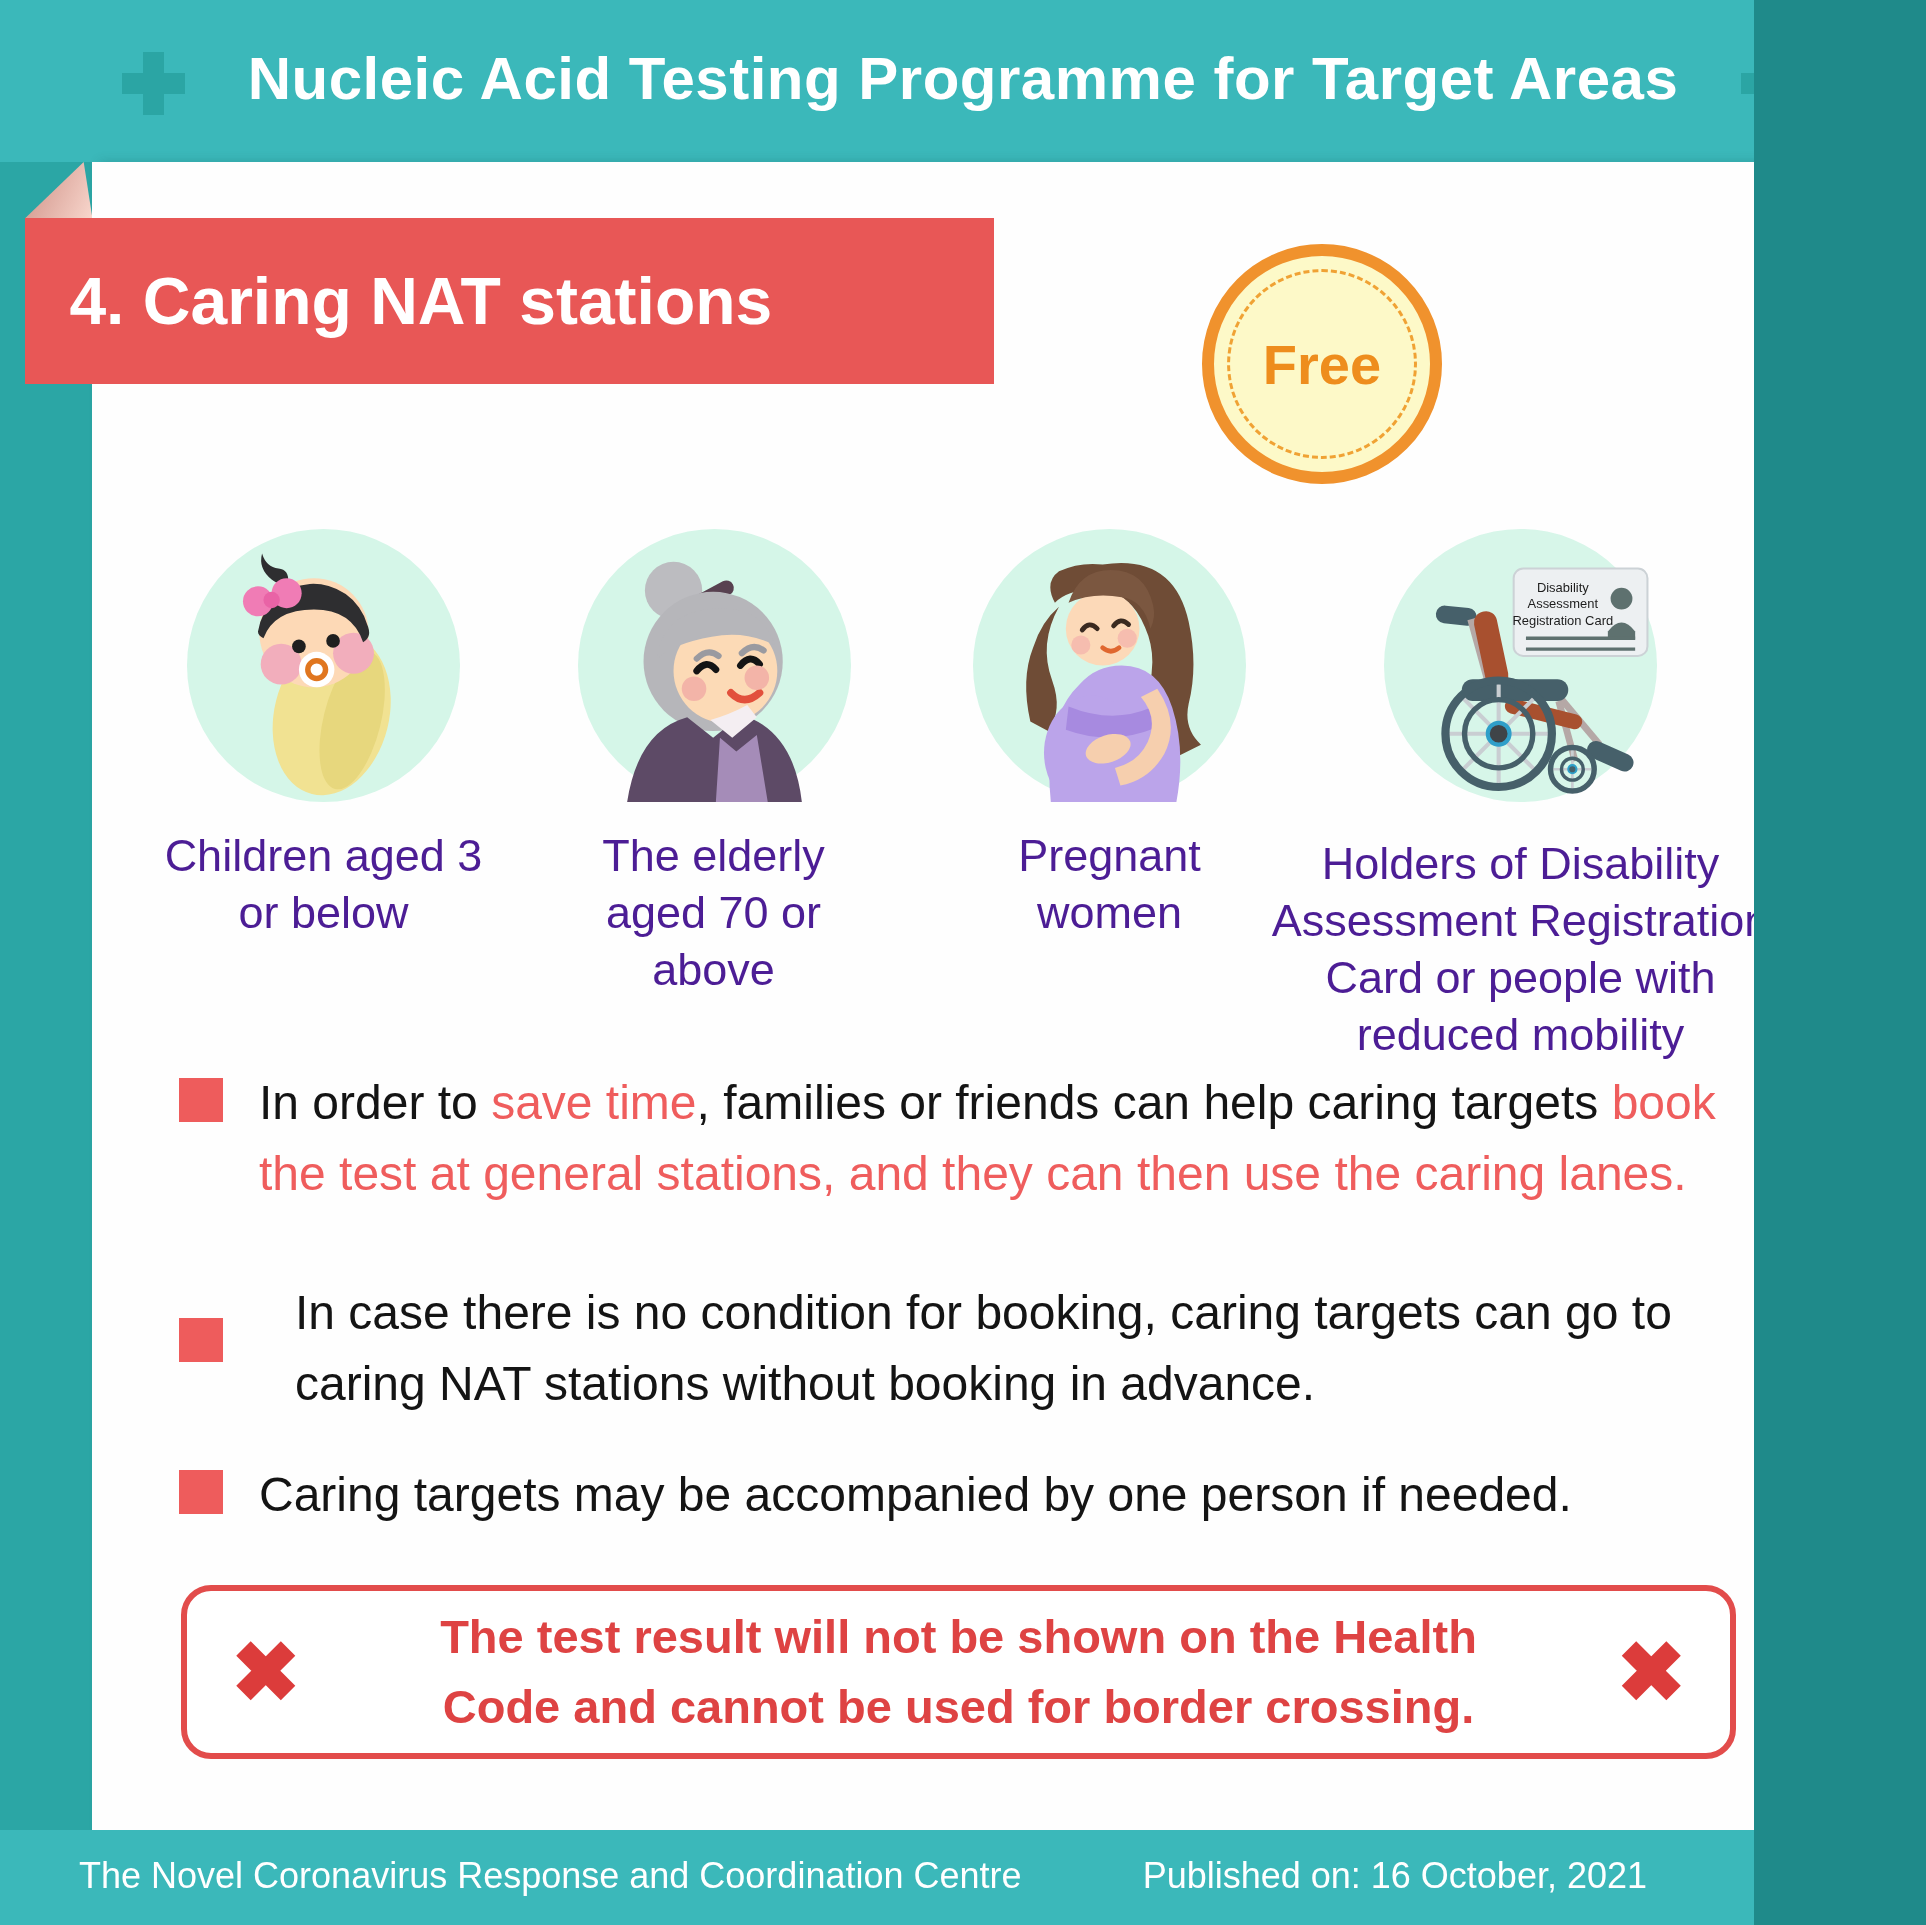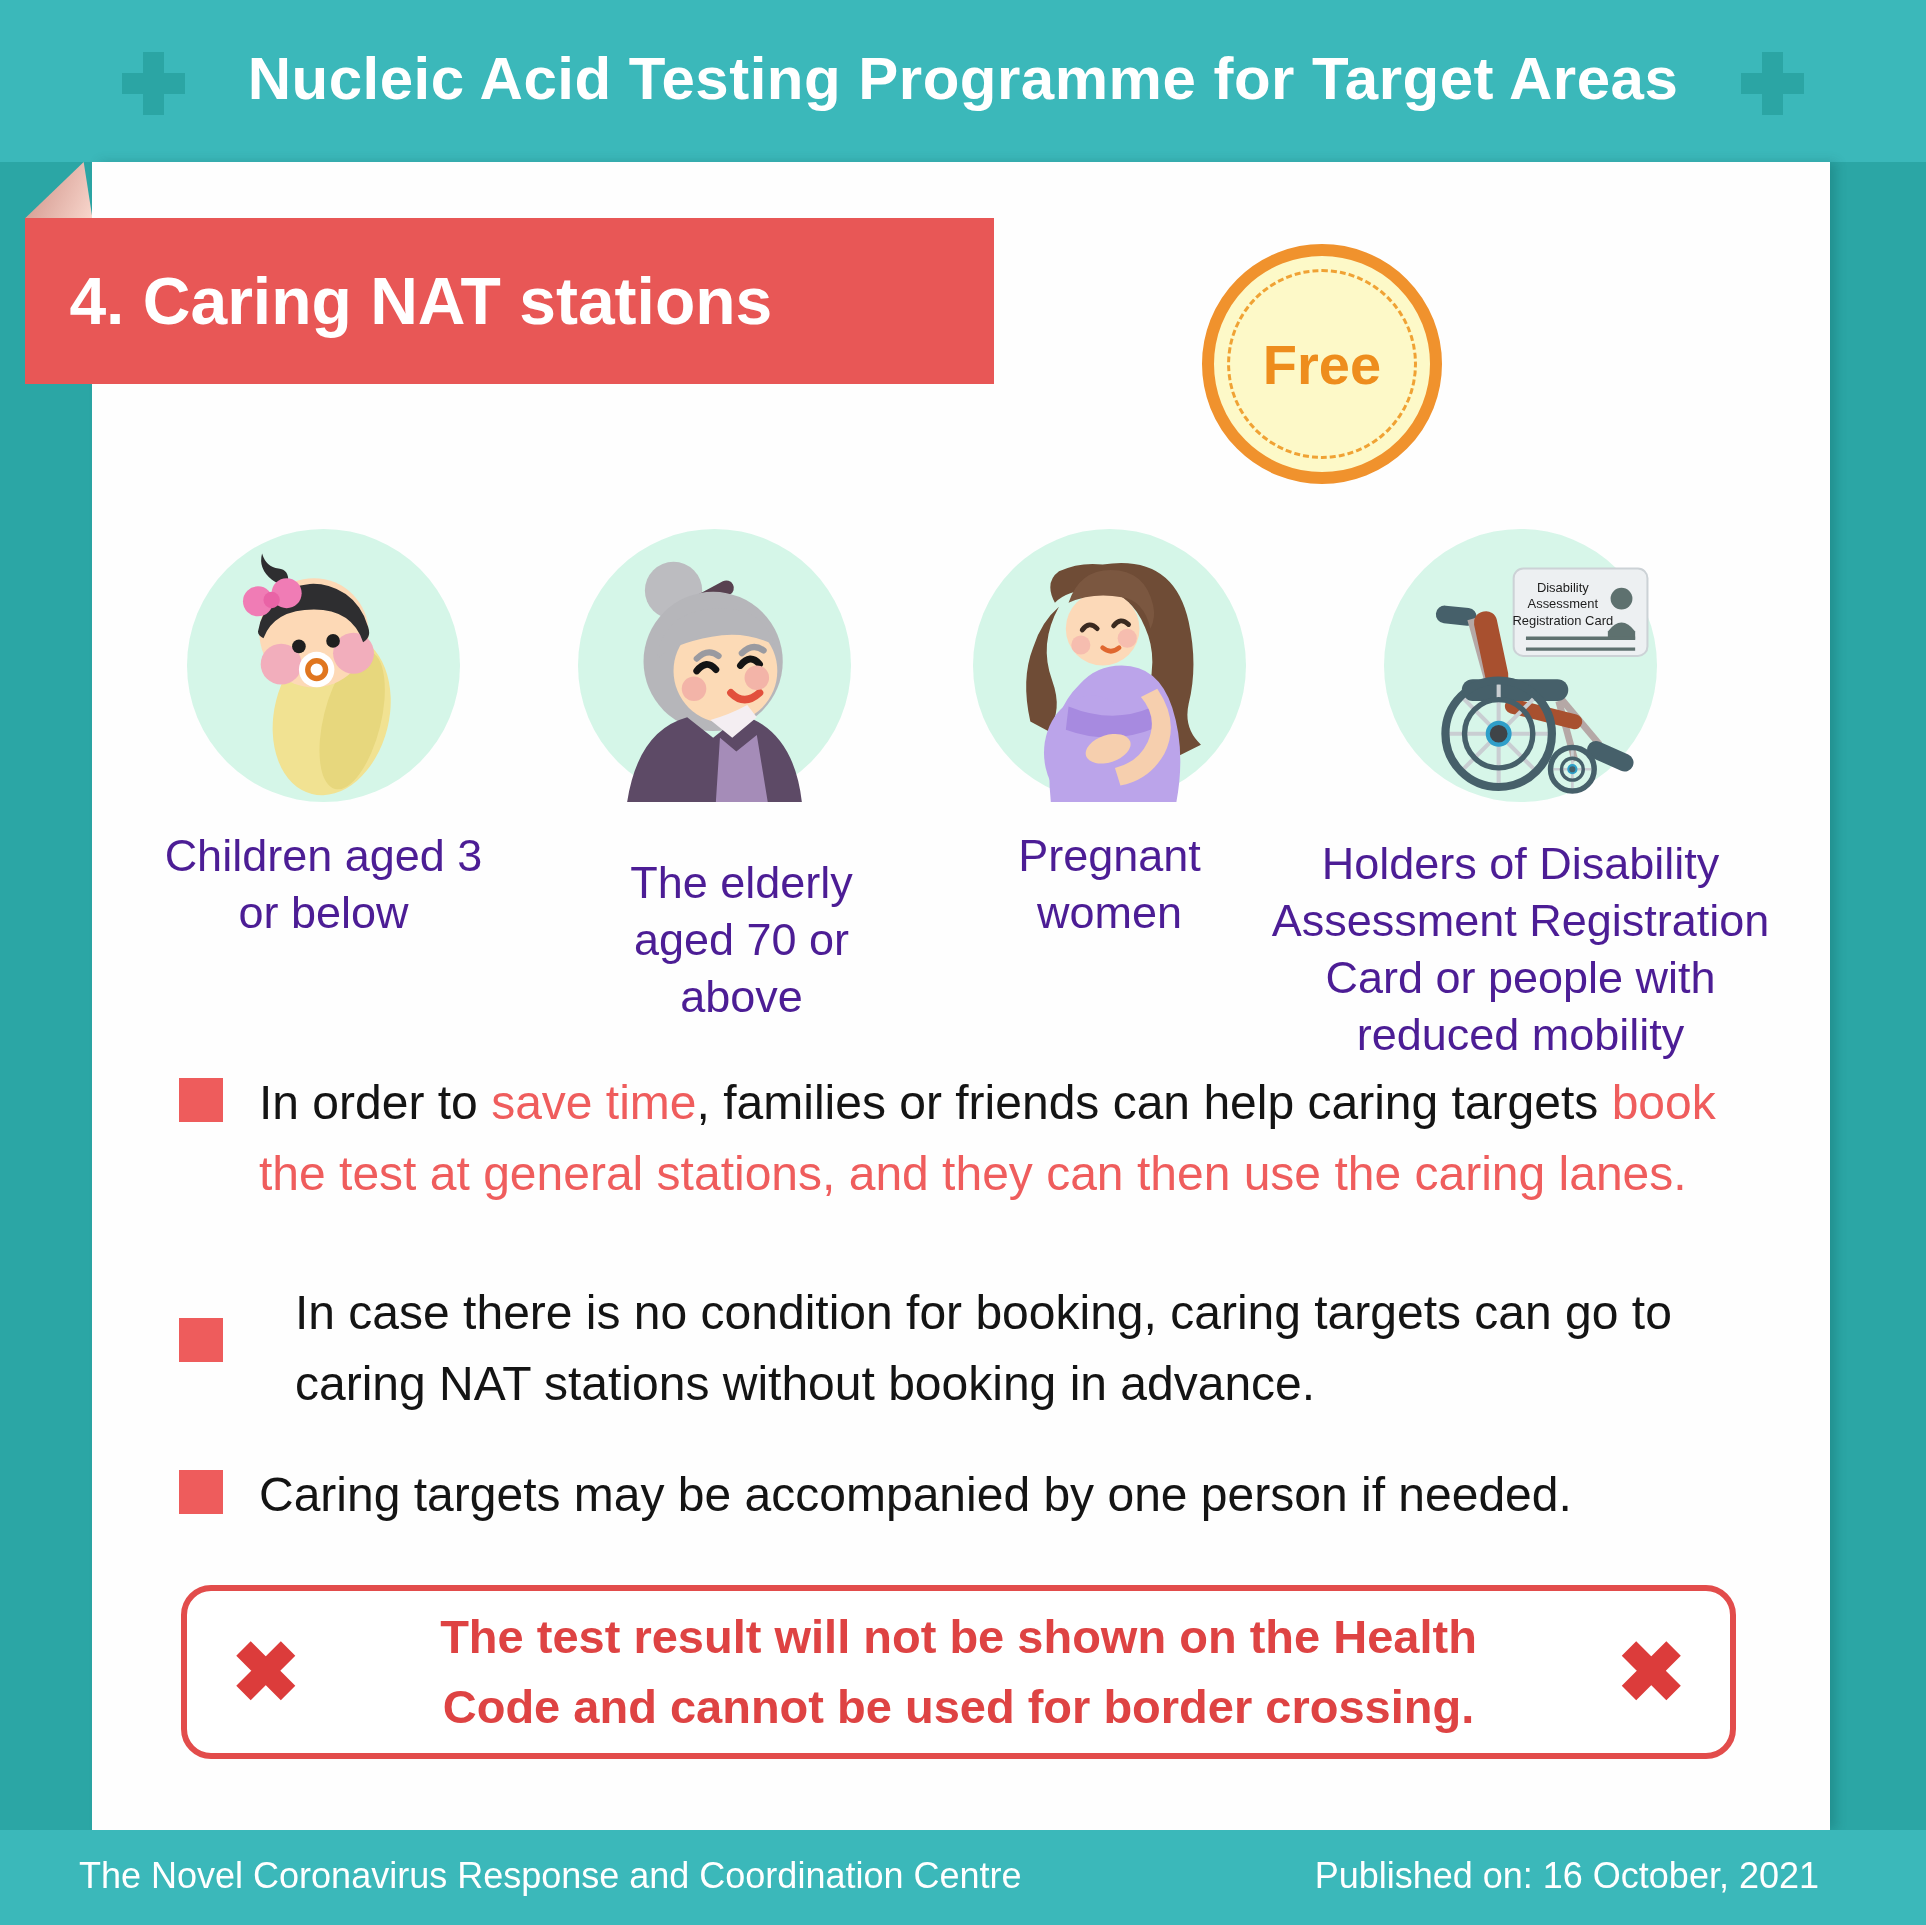--- a/index.html
+++ b/index.html
@@ -1,17 +1,17 @@
 <!DOCTYPE html>
 <html style="font-size:7.4px"><head>
 <meta charset="utf-8">
 <style>
   html,body{margin:0;padding:0;background:#1f8a8a;}
   #canvas{
-    position:relative;width:1926px;height:1926px;overflow:hidden;
+    position:relative;width:1754px;height:1926px;overflow:hidden;
     background:#2ba6a5;
     font-family:"Liberation Sans",sans-serif;
   }
   .band{position:absolute;left:0;width:1926px;background:#3bb8ba;}
   #header-band{top:0;height:162px;}
   #footer-band{top:1830px;height:96px;}
   #header-title{
     position:absolute;left:0;top:44px;width:1926px;text-align:center;
     font-size:60px;font-weight:bold;color:#ffffff;letter-spacing:0.5px;
   }
@@ -46,21 +46,21 @@
   .icon{position:absolute;top:529px;width:273px;height:273px;}
   #icon-baby{left:187px;} #icon-elderly{left:578px;}
   #icon-pregnant{left:973px;} #icon-wheelchair{left:1384px;}
   svg text{font-family:"Liberation Sans",sans-serif;}
 
   .icon-label{
     position:absolute;top:827px;text-align:center;color:#4c1d95;
     font-size:45px;line-height:57px;
   }
   #label-baby{left:104px;width:439px;}
-  #label-elderly{left:522px;width:439px;margin-top:27px;}
+  #label-elderly{left:494px;width:439px;}
   #label-pregnant{left:890px;width:439px;}
   #label-wheelchair{left:1255px;width:531px;margin-top:8px;}
 
   .bullet-marker{position:absolute;left:179px;width:44px;height:44px;background:#ee5c5c;}
   #marker-1{top:1078px;} #marker-2{top:1318px;} #marker-3{top:1470px;}
   .bullet-text{
     position:absolute;left:259px;width:1483px;color:#141414;
     font-size:48px;line-height:71px;
   }
   #bullet-1{top:1067px;} #bullet-2{top:1277px;margin-left:36px;} #bullet-3{top:1459px;}

